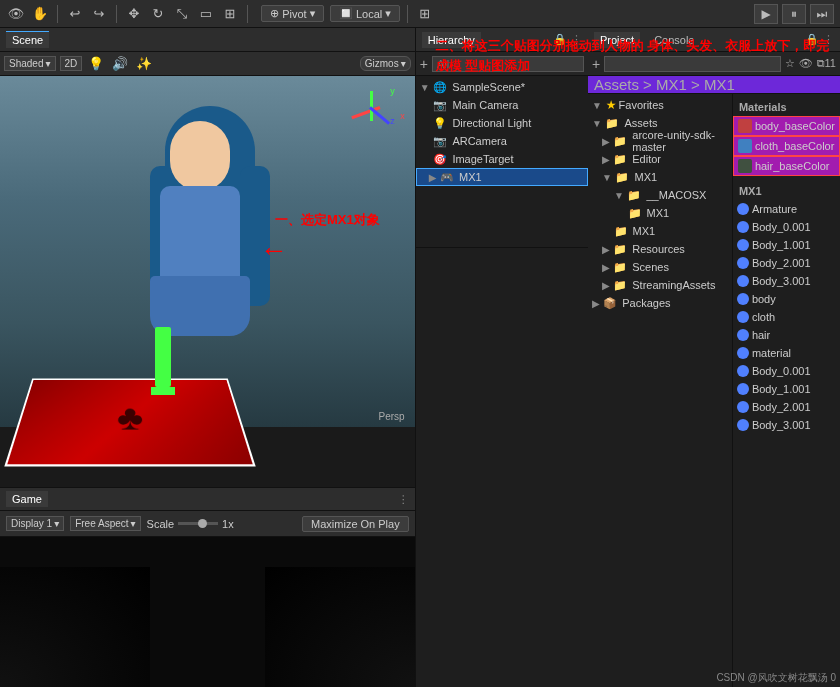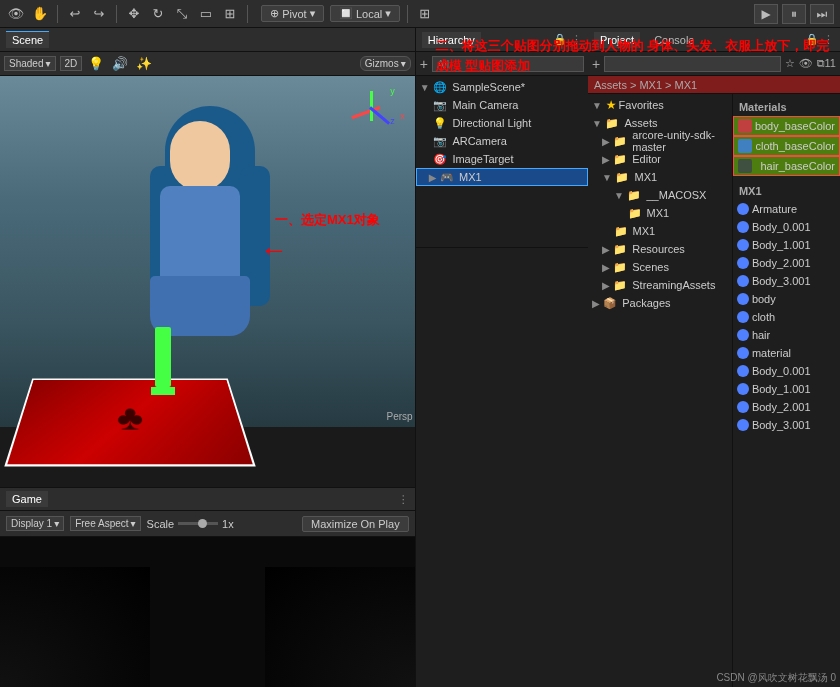--- a/index.html
+++ b/index.html
@@ -296,21 +296,21 @@
       left: -4px;
       width: 24px;
       height: 8px;
       background: #4f4;
     }
 
     
     .persp-label {
       position: absolute;
       bottom: 65px;
-      right: 2px;
+      right: 10px;
       color: #aaa;
       font-size: 10px;
       text-align: right;
     }
 
     
     .game-view {
       height: 200px;
       display: flex;
       flex-direction: column;
@@ -481,25 +481,25 @@
       cursor: pointer;
       gap: 2px;
     }
     .p-arrow { color: #888; font-size: 10px; margin-right: 2px; }
     .p-icon { margin-right: 3px; font-size: 11px; }
     .p-label { font-size: 11px; color: #ccc; }
 
     
     .assets-breadcrumb {
       height: 18px;
-      background: #7f1d1d;
+      background: #6d28d9;
       display: flex;
       align-items: center;
       padding: 0 6px;
-      font-size: 11px;
+      font-size: 15px;
       color: #aaa;
       border-bottom: 1px solid #111;
       gap: 3px;
     }
 
     
     .materials-section {
       padding: 2px 0;
     }
     .materials-header {
@@ -512,21 +512,21 @@
       font-weight: bold;
     }
     .material-item {
       display: flex;
       align-items: center;
       height: 20px;
       padding: 0 4px;
       cursor: pointer;
       gap: 3px;
     }
-    .material-item.highlighted { background: #4d7c0f; border: 1px solid #f44; justify-content: space-between; }
+    .material-item.highlighted { background: #a21caf; border: 1px solid #f44; }
     .mat-icon {
       width: 14px;
       height: 14px;
       background: #5080c0;
       border-radius: 2px;
       flex-shrink: 0;
     }
     .mat-icon.body { background: #c04040; }
     .mat-icon.cloth { background: #4080c0; }
     .mat-icon.hair { background: #405040; }

